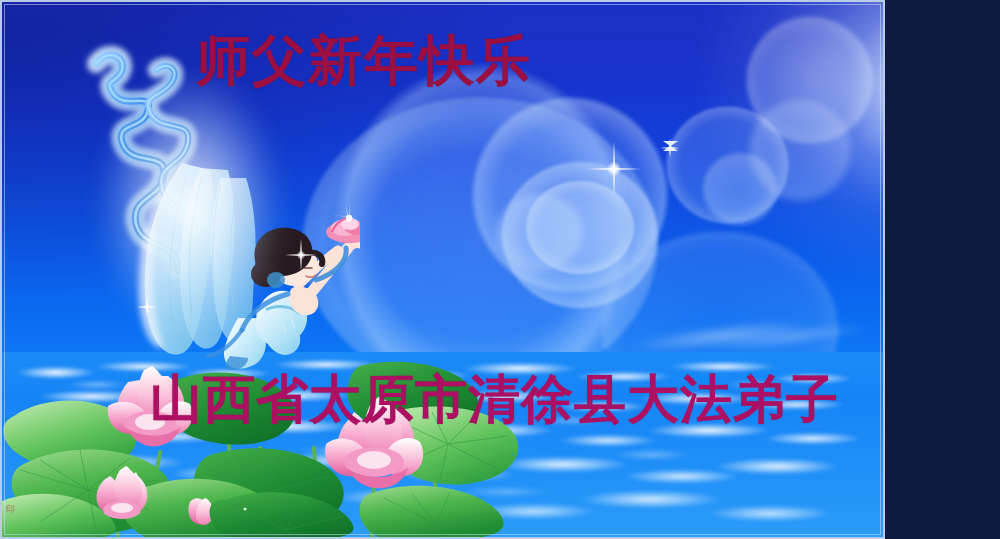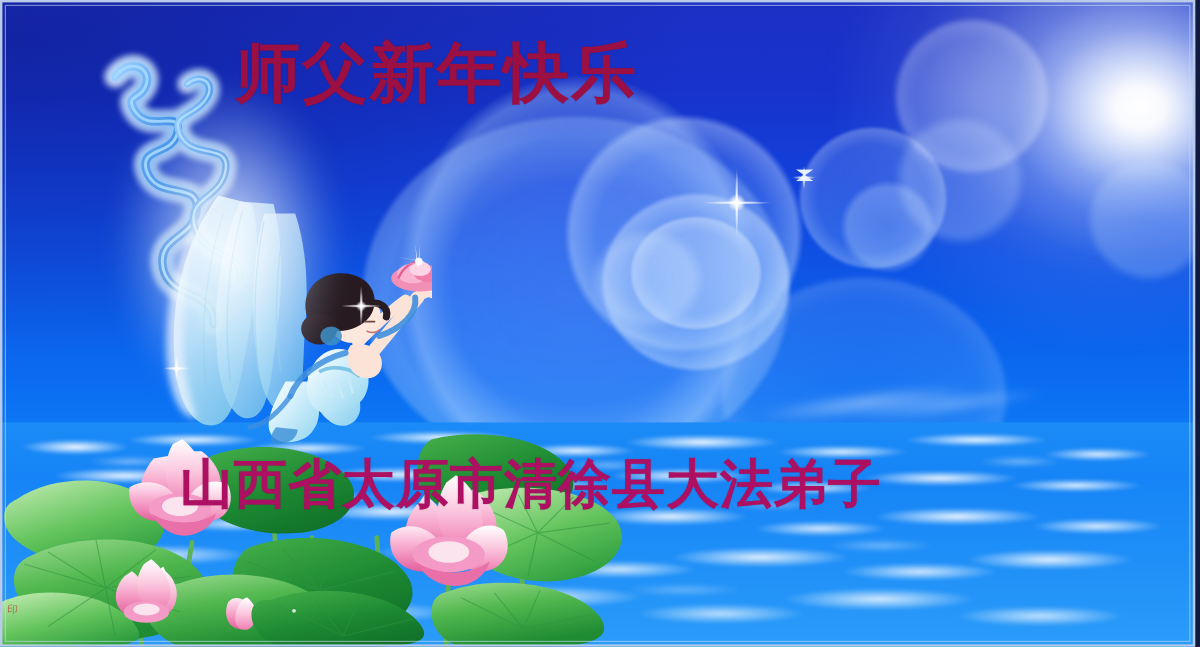--- a/index.html
+++ b/index.html
@@ -1,20 +1,20 @@
 <!DOCTYPE html>
 <html><head>
 <meta charset="utf-8">
 <style>
   html,body{margin:0;padding:0;background:#101a40;}
   *{box-sizing:border-box;}
 
   .card{
     position:relative;
-    width:996px;height:539px;
+    width:885px;height:539px;
     overflow:hidden;
     font-family:"DejaVu Sans","Liberation Sans",sans-serif;
     background:#fef9c3;
   }
 
   
   .frame-outer{
     position:absolute;inset:0;
     border:2px solid #b9cbe8;
     z-index:60;pointer-events:none;
@@ -301,28 +301,28 @@
     position:absolute;left:196px;top:32px;
     font-size:54px;line-height:1.08;
     font-weight:bold;
     letter-spacing:2px;
     color:#9c0f43;
     white-space:nowrap;
     text-shadow:0 0 1px rgba(120,5,50,.6);
     font-family:"DejaVu Sans","Liberation Sans",sans-serif;
   }
   .title-bottom{
-    position:absolute;left:150px;top:384px;
-    font-size:44px;line-height:1.06;
+    position:absolute;left:150px;top:372px;
+    font-size:52px;line-height:1.06;
     font-weight:bold;
     letter-spacing:1px;
     color:#ad1062;
     white-space:nowrap;
     text-shadow:0 0 1px rgba(120,5,60,.55);
-    font-family:Liberation Mono, monospace;
+    font-family:Liberation Sans, sans-serif;
   }
 
   .seal{
     position:absolute;left:6px;top:505px;width:14px;height:18px;
     color:#b4342c;font-size:9px;line-height:9px;
     opacity:.65;
   }
 </style>
 </head>
 <body>

